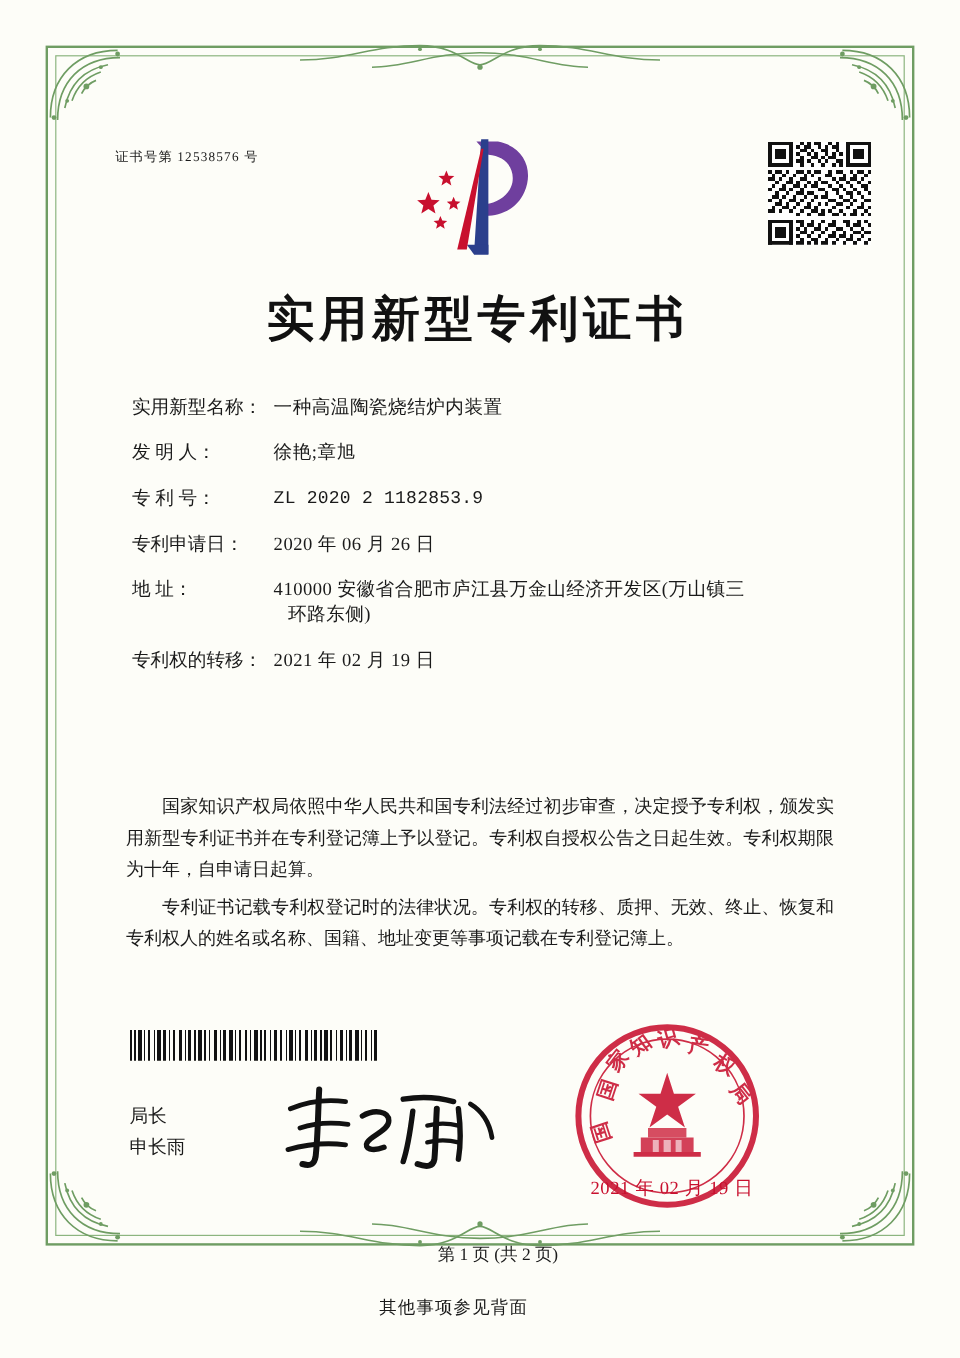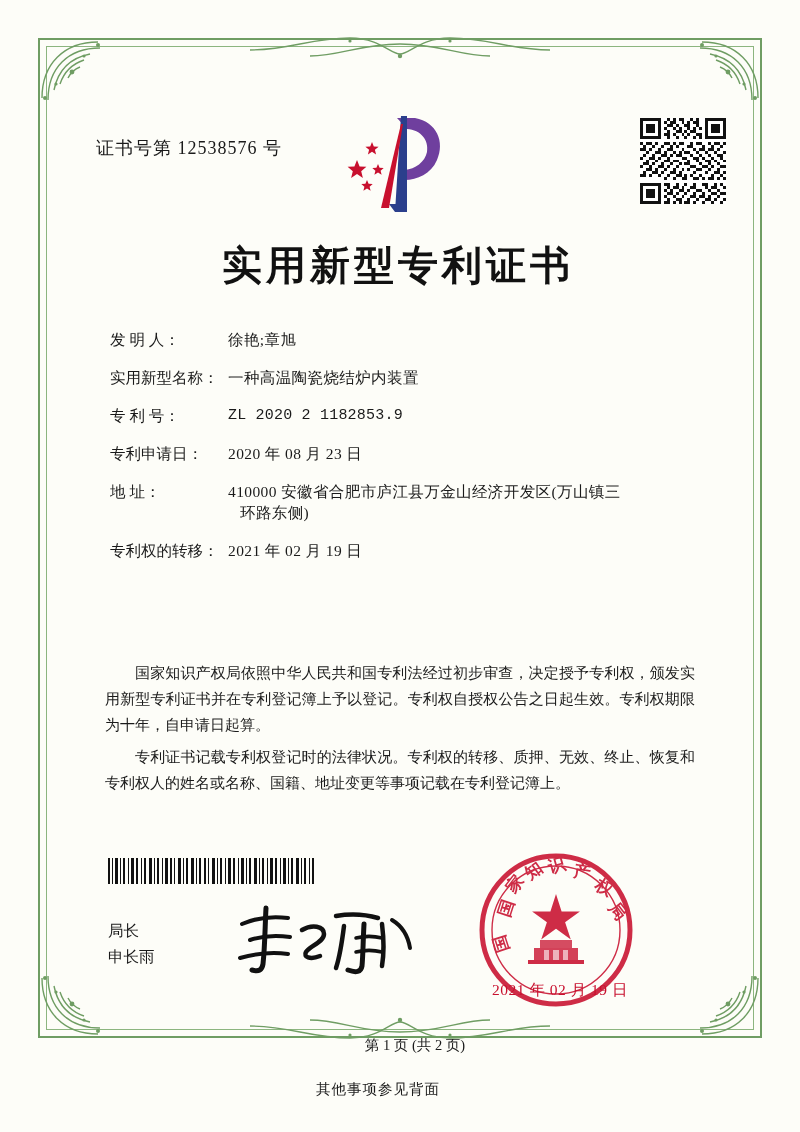--- a/index.html
+++ b/index.html
@@ -53,22 +53,22 @@
     position: absolute;
     pointer-events: none;
   }
   .edge-top   { left: 250px; top: 36px;  width: 300px; height: 26px; }
   .edge-bottom{ left: 250px; top: 1014px; width: 300px; height: 26px; transform: scaleY(-1); }
 
   
   .cert-no {
     position: absolute;
     left: 96px;
-    top: 136px;
-    font-size: 18px;
+    top: 123px;
+    font-size: 11px;
     letter-spacing: 1px;
     color: #1a1a1a;
     white-space: nowrap;
   }
   .logo {
     position: absolute;
     left: 345px;
     top: 112px;
     width: 110px;
     height: 108px;
@@ -564,37 +564,37 @@
       <rect x="24" y="28" width="1" height="1"></rect>
         <rect x="27" y="28" width="1" height="1"></rect>
     </g>
   </svg>
 
   <div class="doc-title">实用新型专利证书</div>
 
   <div class="fields">
 
     <div class="field-row">
+      <span class="field-label">实用新型名称：</span>
+      <span class="field-value">一种高温陶瓷烧结炉内装置</span>
+    </div>
+
+    <div class="field-row">
       <span class="field-label">发 明 人：</span>
       <span class="field-value">徐艳;章旭</span>
-    </div>
-
-    <div class="field-row">
-      <span class="field-label">实用新型名称：</span>
-      <span class="field-value">一种高温陶瓷烧结炉内装置</span>
     </div>
 
     <div class="field-row">
       <span class="field-label">专 利 号：</span>
       <span class="field-value mono">ZL 2020 2 1182853.9</span>
     </div>
 
     <div class="field-row">
       <span class="field-label">专利申请日：</span>
-      <span class="field-value">2020 年 08 月 23 日</span>
+      <span class="field-value">2020 年 06 月 26 日</span>
     </div>
 
 
     <div class="field-row">
       <span class="field-label">地       址：</span>
       <span class="field-value">
         <span>410000  安徽省合肥市庐江县万金山经济开发区(万山镇三</span>
         <span class="addr-second">环路东侧)</span>
       </span>
     </div>

